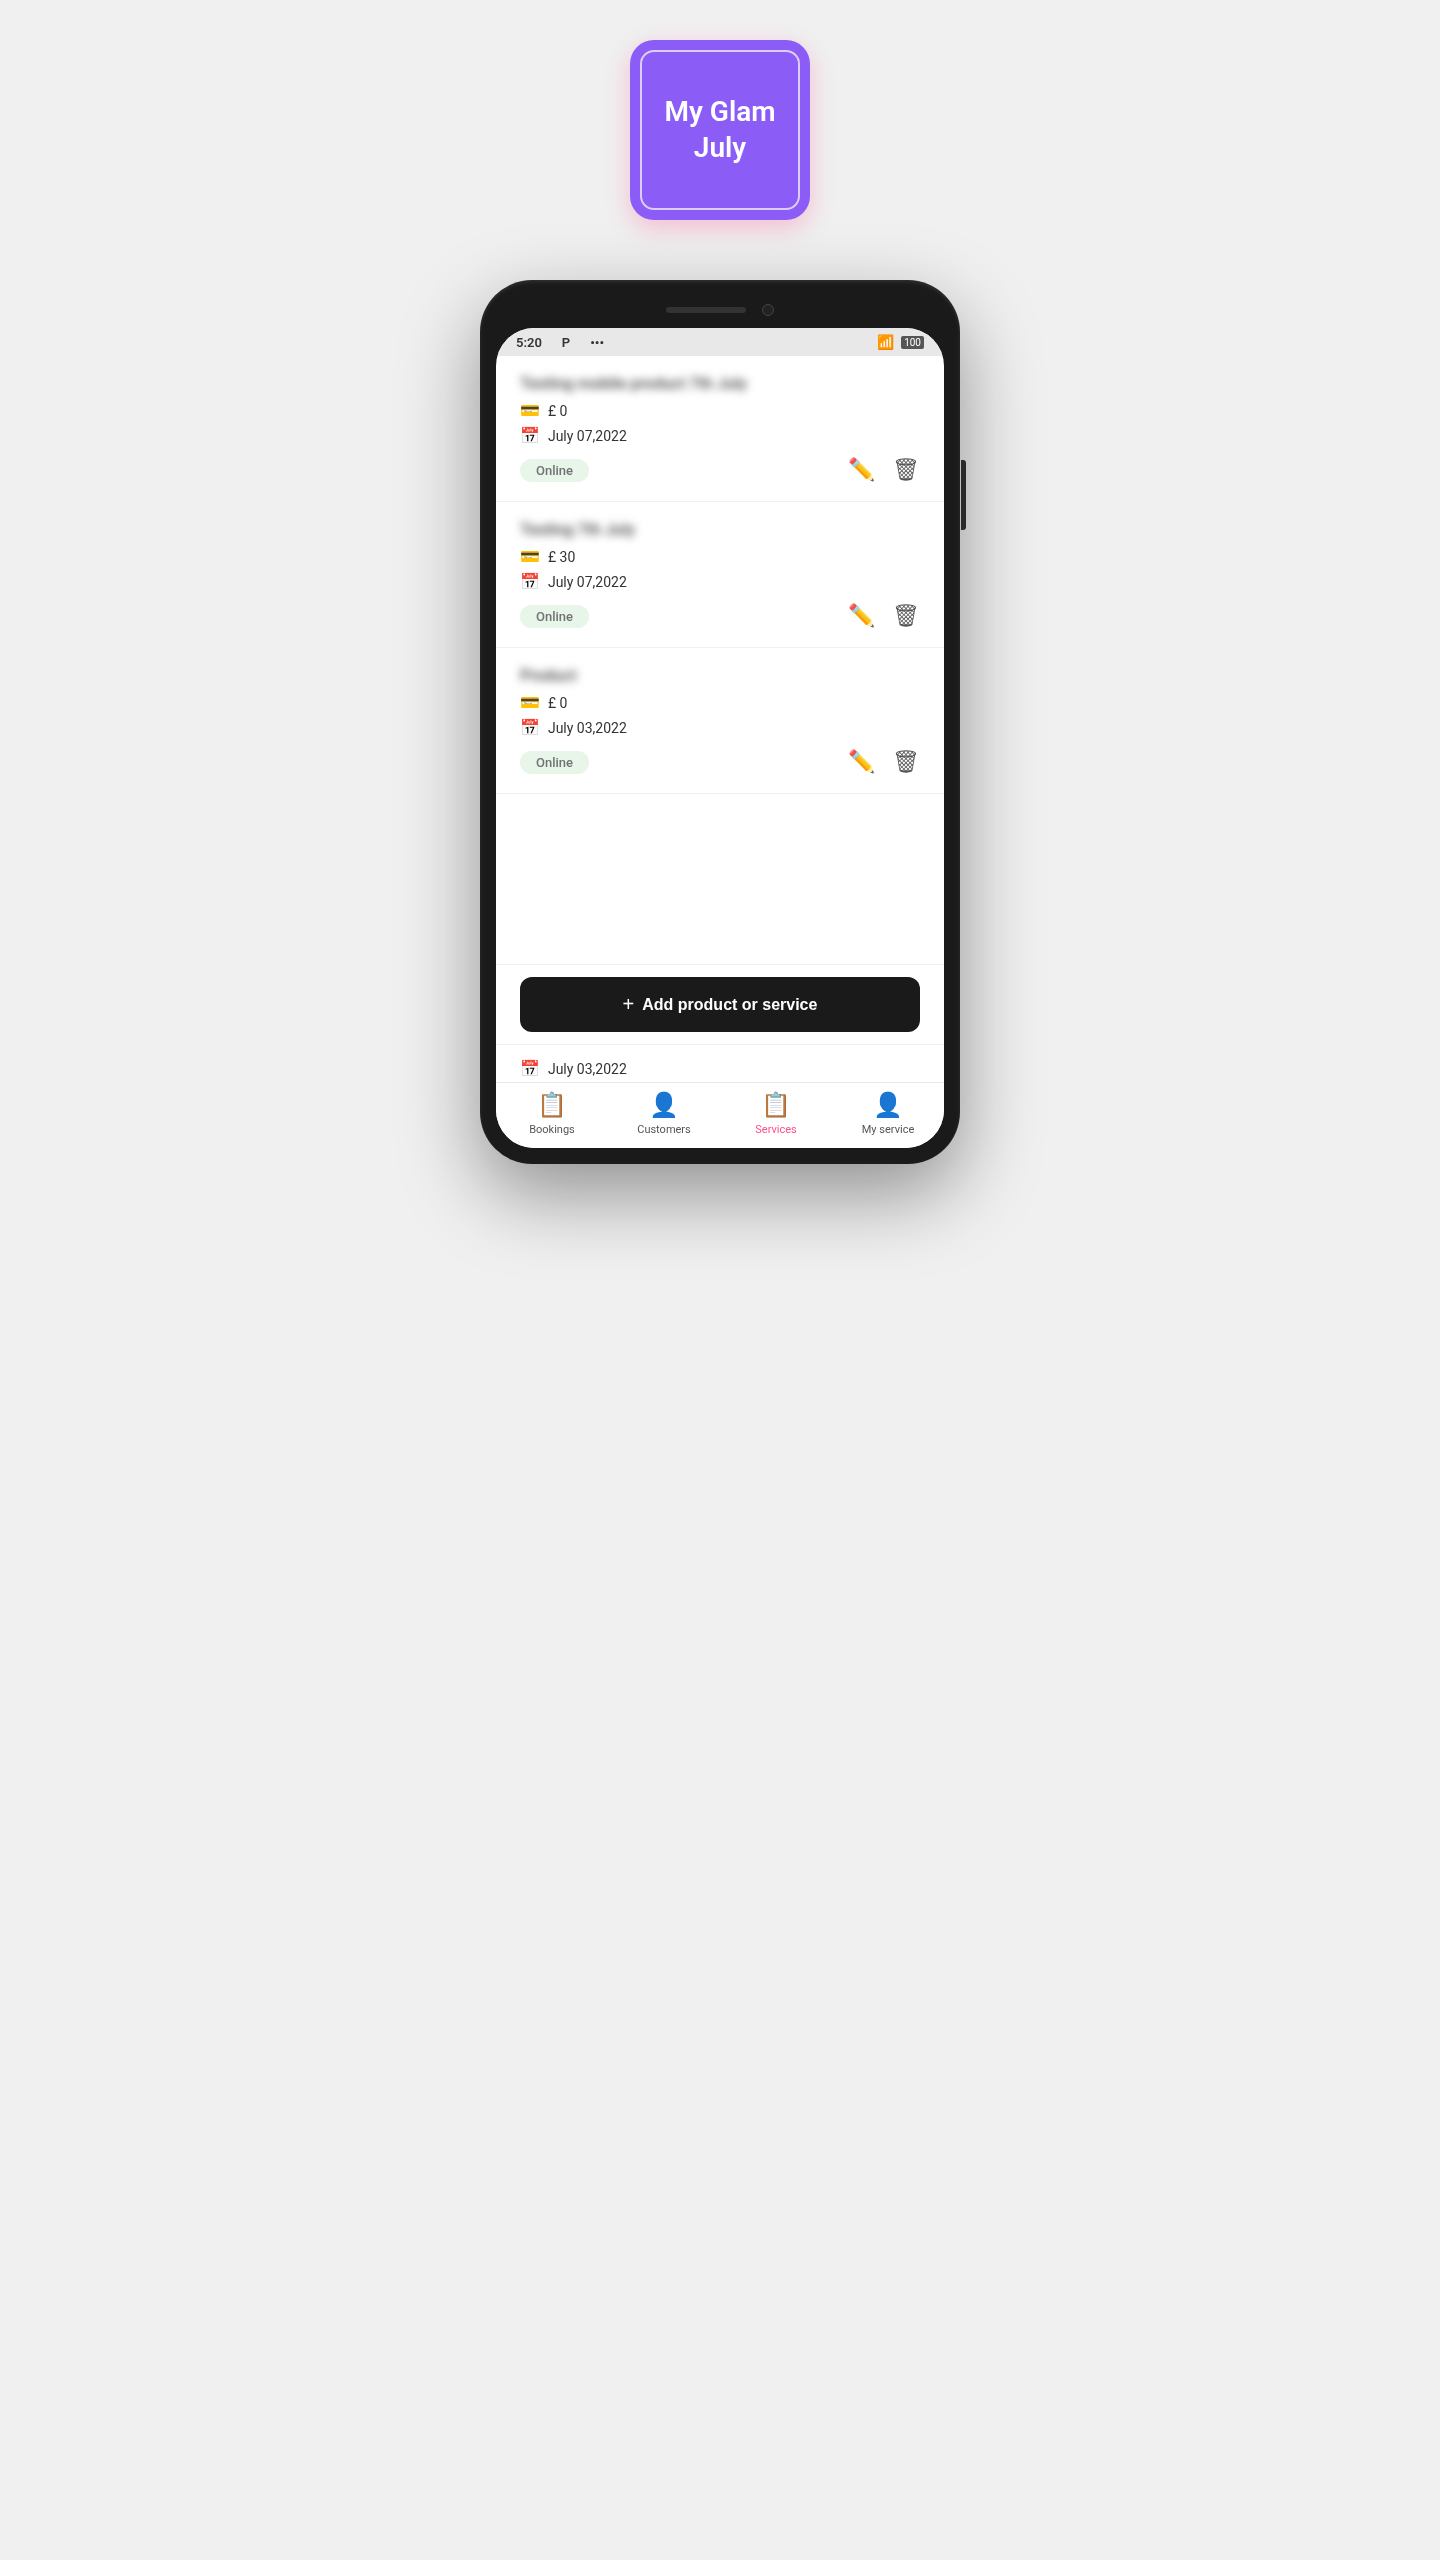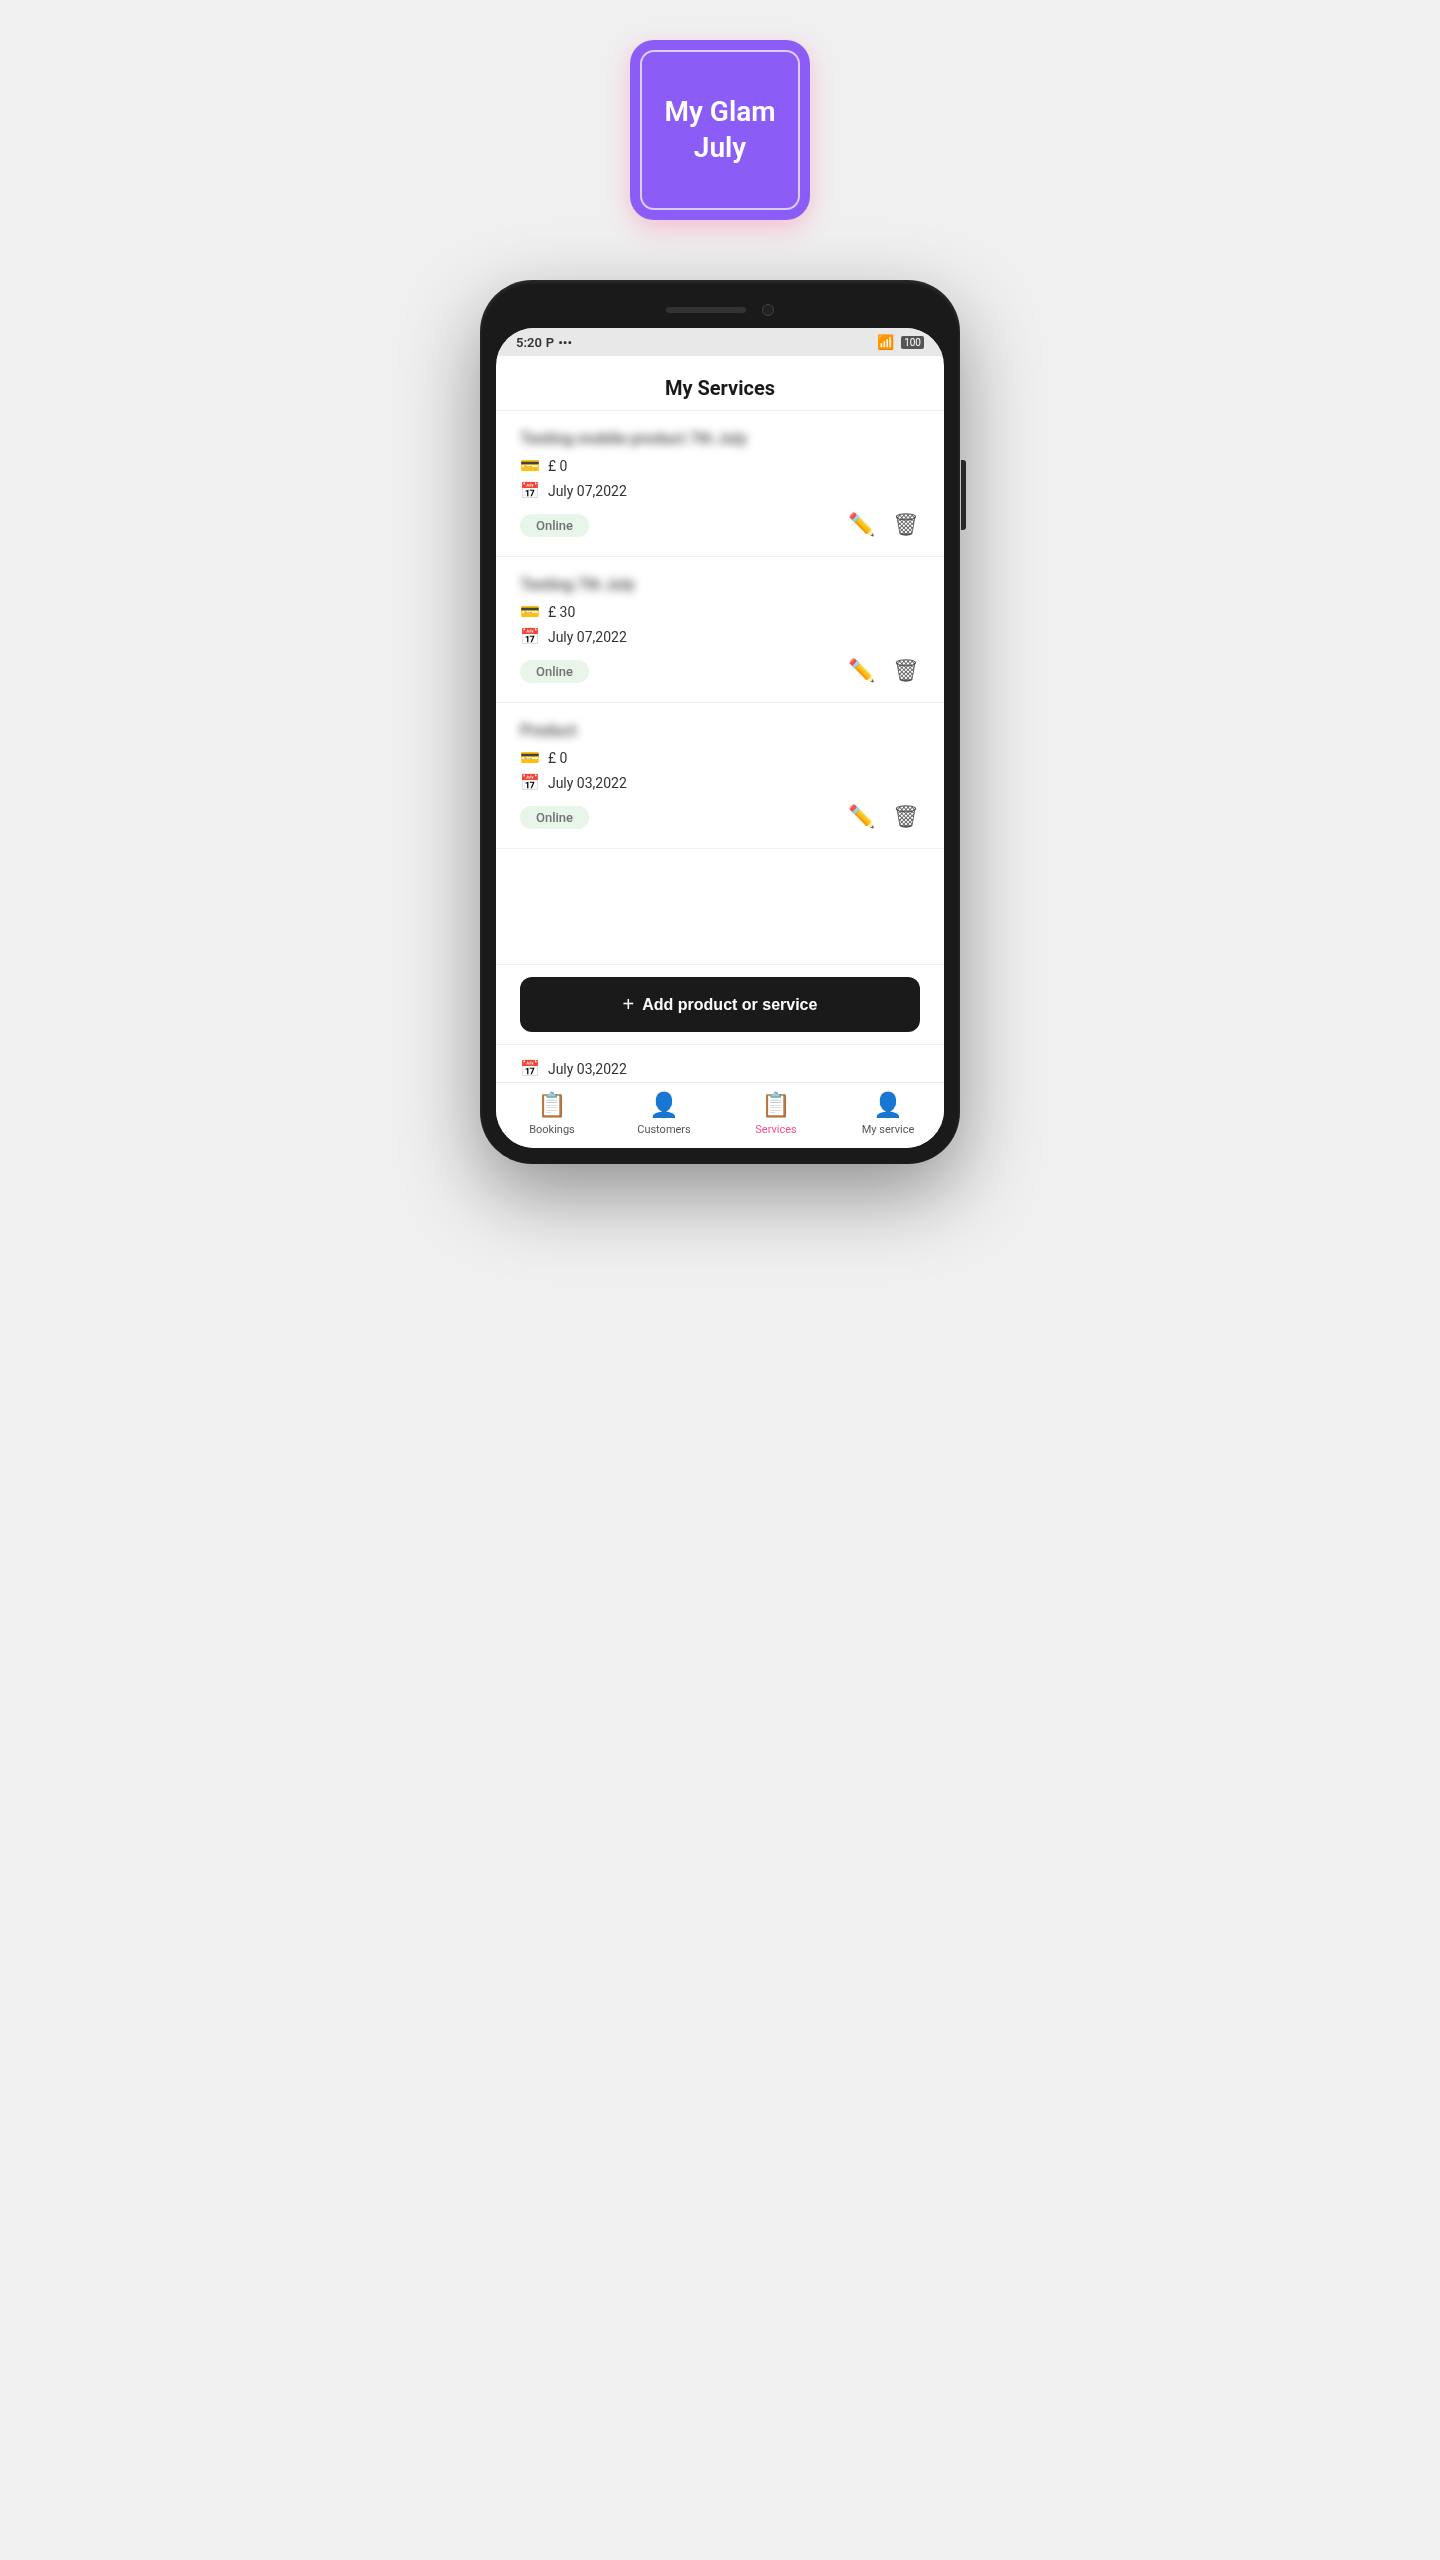--- a/index.html
+++ b/index.html
@@ -89,21 +89,21 @@
       background: #e8e8e8;
       padding: 6px 20px;
       display: flex;
       justify-content: space-between;
       align-items: center;
       flex-shrink: 0;
     }
     .status-left {
       display: flex;
       align-items: flex-end;
-      gap: 4px;
+      gap: 20px;
       font-size: 13px;
       font-weight: 600;
       color: #333;
     }
     .status-right {
       display: flex;
       align-items: center;
       gap: 6px;
       font-size: 11px;
       color: #333;
@@ -325,23 +325,20 @@
       <div class="status-right">
         <span class="wifi-icon">📶</span>
         <span class="battery-icon">
           <span>100</span>
         </span>
       </div>
     </div>
 
     <div class="app-content">
 
-      <div class="page-header">
-        <h1 class="page-title">My Services</h1>
-      </div>
 
       <div class="services-list">
 
         <div class="service-item">
           <div class="service-name">Testing mobile product 7th July</div>
           <div class="service-meta">
             <div class="service-meta-row">
               <span class="meta-icon">💳</span>
               <span>£ 0</span>
             </div>

